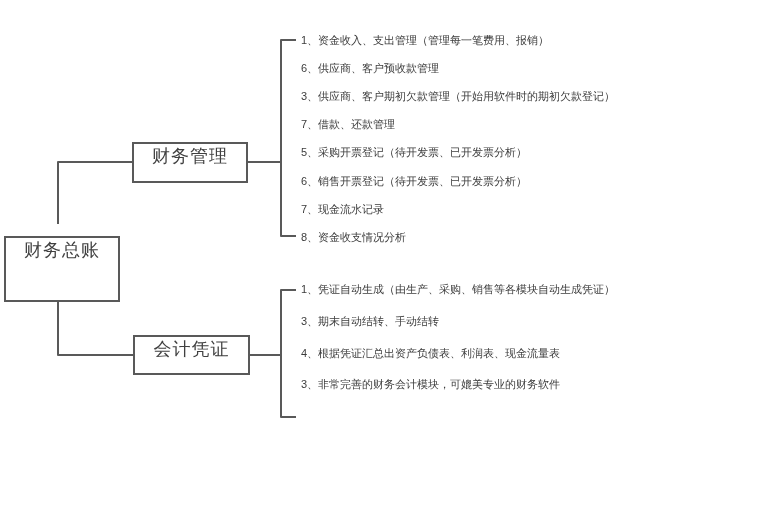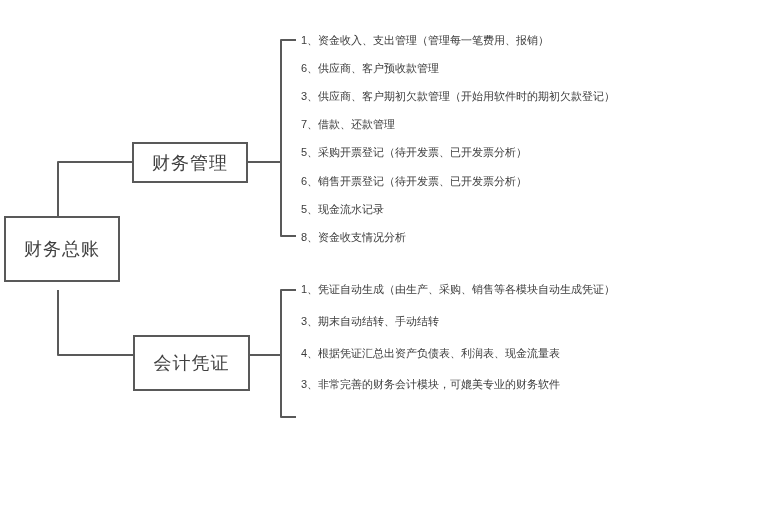--- a/index.html
+++ b/index.html
@@ -28,30 +28,30 @@
     stroke-width: 2;
     stroke-linejoin: round;
     stroke-linecap: butt;
   }
   .node {
     position: absolute;
     box-sizing: border-box;
     border: 2px solid #595959;
     background: #ffffff;
     display: flex;
-    align-items: center;
+    align-items: flex-start;
     justify-content: center;
     color: #404040;
     font-size: 18px;
     letter-spacing: 1px;
     white-space: nowrap;
   }
-  .node-root  { left: 4px;   top: 216px; width: 116px; height: 66px; }
+  .node-root  { left: 4px;   top: 236px; width: 116px; height: 66px; }
   .node-b1    { left: 132px; top: 142px; width: 116px; height: 41px; }
-  .node-b2    { left: 133px; top: 335px; width: 117px; height: 56px; }
+  .node-b2    { left: 133px; top: 335px; width: 117px; height: 40px; }
   .list {
     position: absolute;
     left: 301px;
     color: #3c3c3c;
     font-size: 11px;
     white-space: nowrap;
   }
   .list-1 { top: 26px; }
   .list-2 { top: 274px; }
   .list-1 .row { height: 28.2px; display: flex; align-items: center; }
@@ -89,21 +89,21 @@
     <span>会计凭证</span>
   </div>
 
   <div class="list list-1">
     <div class="row">1、资金收入、支出管理（管理每一笔费用、报销）</div>
     <div class="row">6、供应商、客户预收款管理</div>
     <div class="row">3、供应商、客户期初欠款管理（开始用软件时的期初欠款登记）</div>
     <div class="row">7、借款、还款管理</div>
     <div class="row">5、采购开票登记（待开发票、已开发票分析）</div>
     <div class="row">6、销售开票登记（待开发票、已开发票分析）</div>
-    <div class="row">5、现金流水记录</div>
+    <div class="row">7、现金流水记录</div>
     <div class="row">8、资金收支情况分析</div>
   </div>
 
   <div class="list list-2">
     <div class="row">1、凭证自动生成（由生产、采购、销售等各模块自动生成凭证）</div>
     <div class="row">3、期末自动结转、手动结转</div>
     <div class="row">4、根据凭证汇总出资产负债表、利润表、现金流量表</div>
     <div class="row">3、非常完善的财务会计模块，可媲美专业的财务软件</div>
   </div>
 

